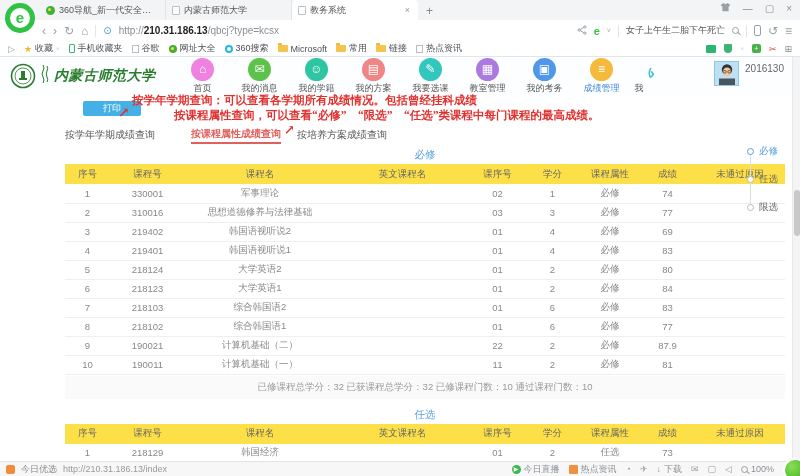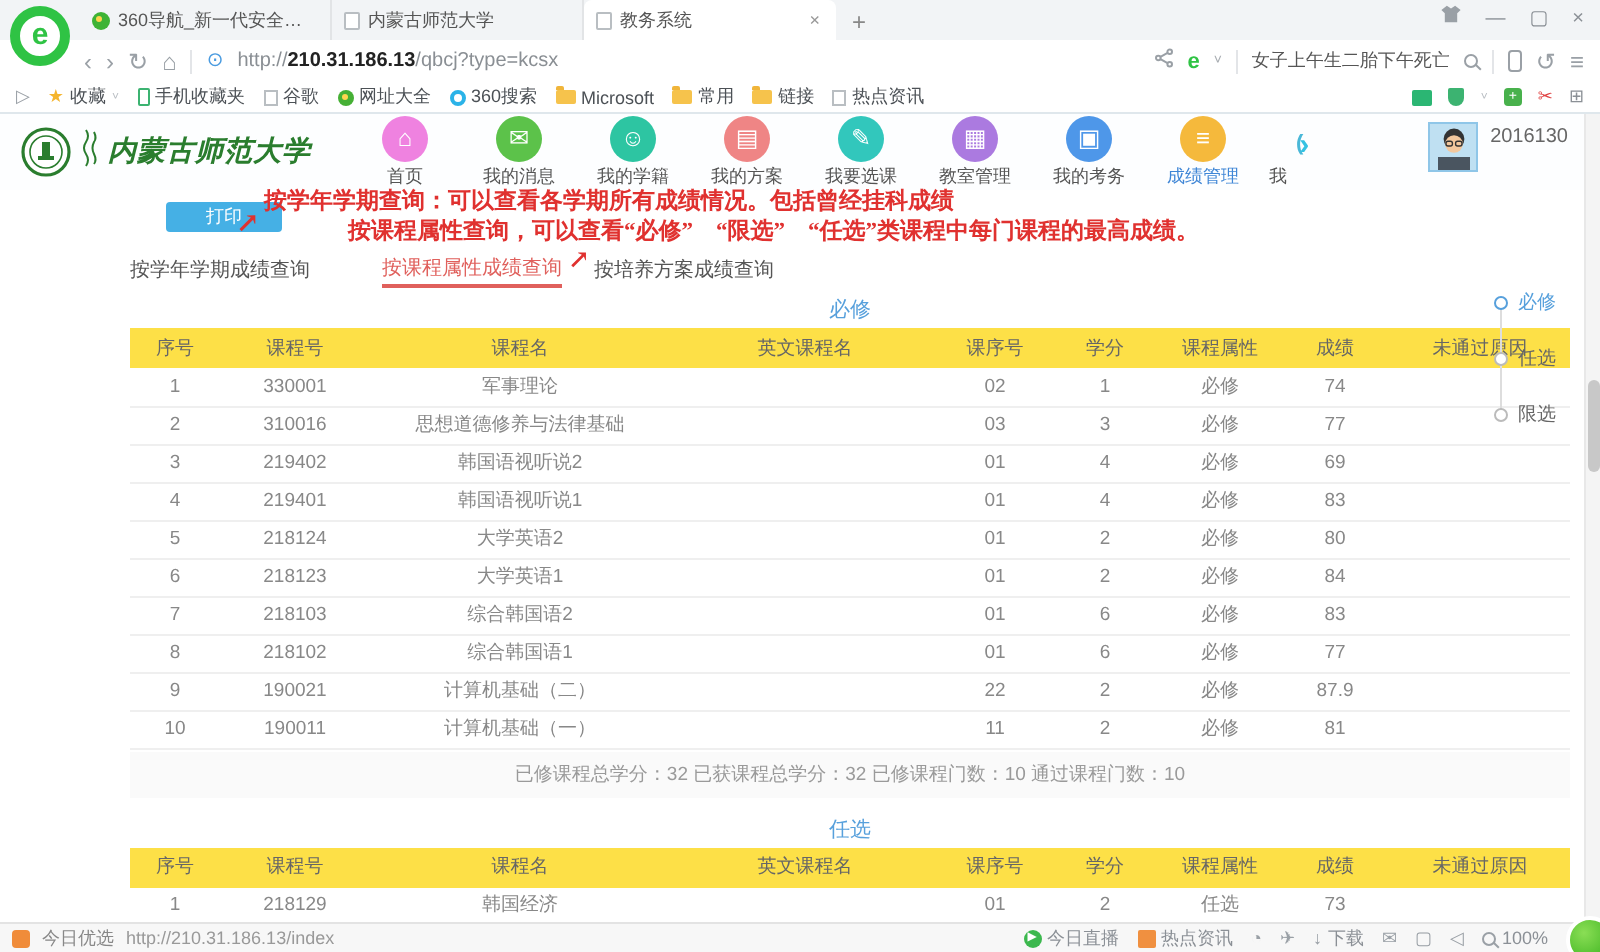--- a/index.html
+++ b/index.html
@@ -73,21 +73,21 @@
   .anno-zone { height:30px; position:relative; }
   .print-btn { position:absolute; left:83px; top:6px; width:58px; height:15px; background:#45b0e5; color:#fff; font-size:9px; text-align:center; line-height:15px; border-radius:2px; cursor:pointer; }
   .red { color:#e0312f; font-family:"Liberation Serif","DejaVu Serif",serif; font-weight:bold; }
   .anno1 { position:absolute; left:132px; top:-2px; font-size:11.5px; }
   .anno2 { position:absolute; left:174px; top:13px; font-size:11.5px; }
   .red-arrow1 { position:absolute; left:118px; top:9px; font-size:14px; }
   .red-arrow2 { position:absolute; left:284px; top:-3px; font-size:13px; }
 
   .query-tabs { height:20px; display:flex; align-items:center; padding-left:65px; font-size:10px; color:#555; position:relative; }
   .qtab { cursor:pointer; white-space:nowrap; }
-  .qtab.t2 { margin-left:36px; color:#e0605c; border-bottom:2px solid #e0605c; padding-bottom:1px; }
+  .qtab.t2 { margin-left:36px; color:#e0605c; border-bottom:2px solid #e0605c; padding-bottom:1px;font-weight:bold; }
   .qtab.t3 { margin-left:16px; }
   .example { font-size:10.5px; margin-left:7px; white-space:nowrap; }
 
   .content { margin:0 0 0 65px; width:720px; }
   .tbl-title { text-align:center; color:#57a0dc; font-size:10.5px; margin:3px 0 2px; }
   .tbl-title.second { margin-top:9px; }
   table { width:100%; border-collapse:collapse; table-layout:fixed; font-size:9.5px; color:#888; text-align:center; }
   th { background:#fde047; color:#666; font-weight:normal; height:20px; }
   td { height:19px; border-bottom:1px solid #efefef; overflow:hidden; white-space:nowrap; }
   .summary { text-align:center; font-size:9.5px; color:#9a9a9a; background:#fafafa; padding:5px 0; margin-top:1px; }

